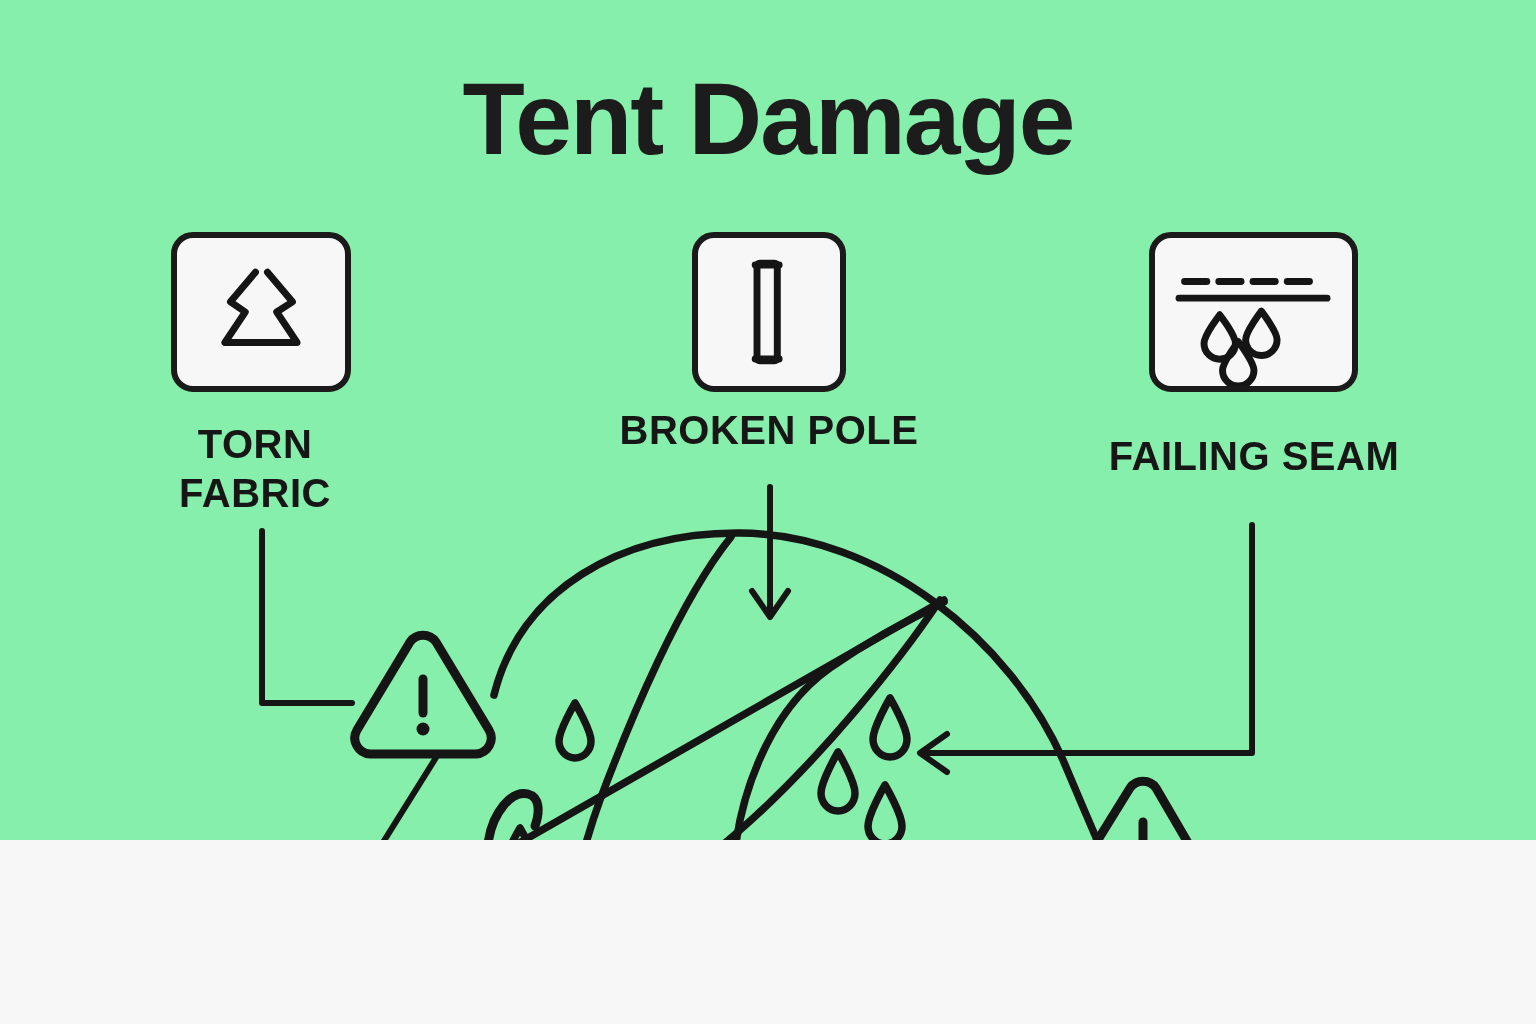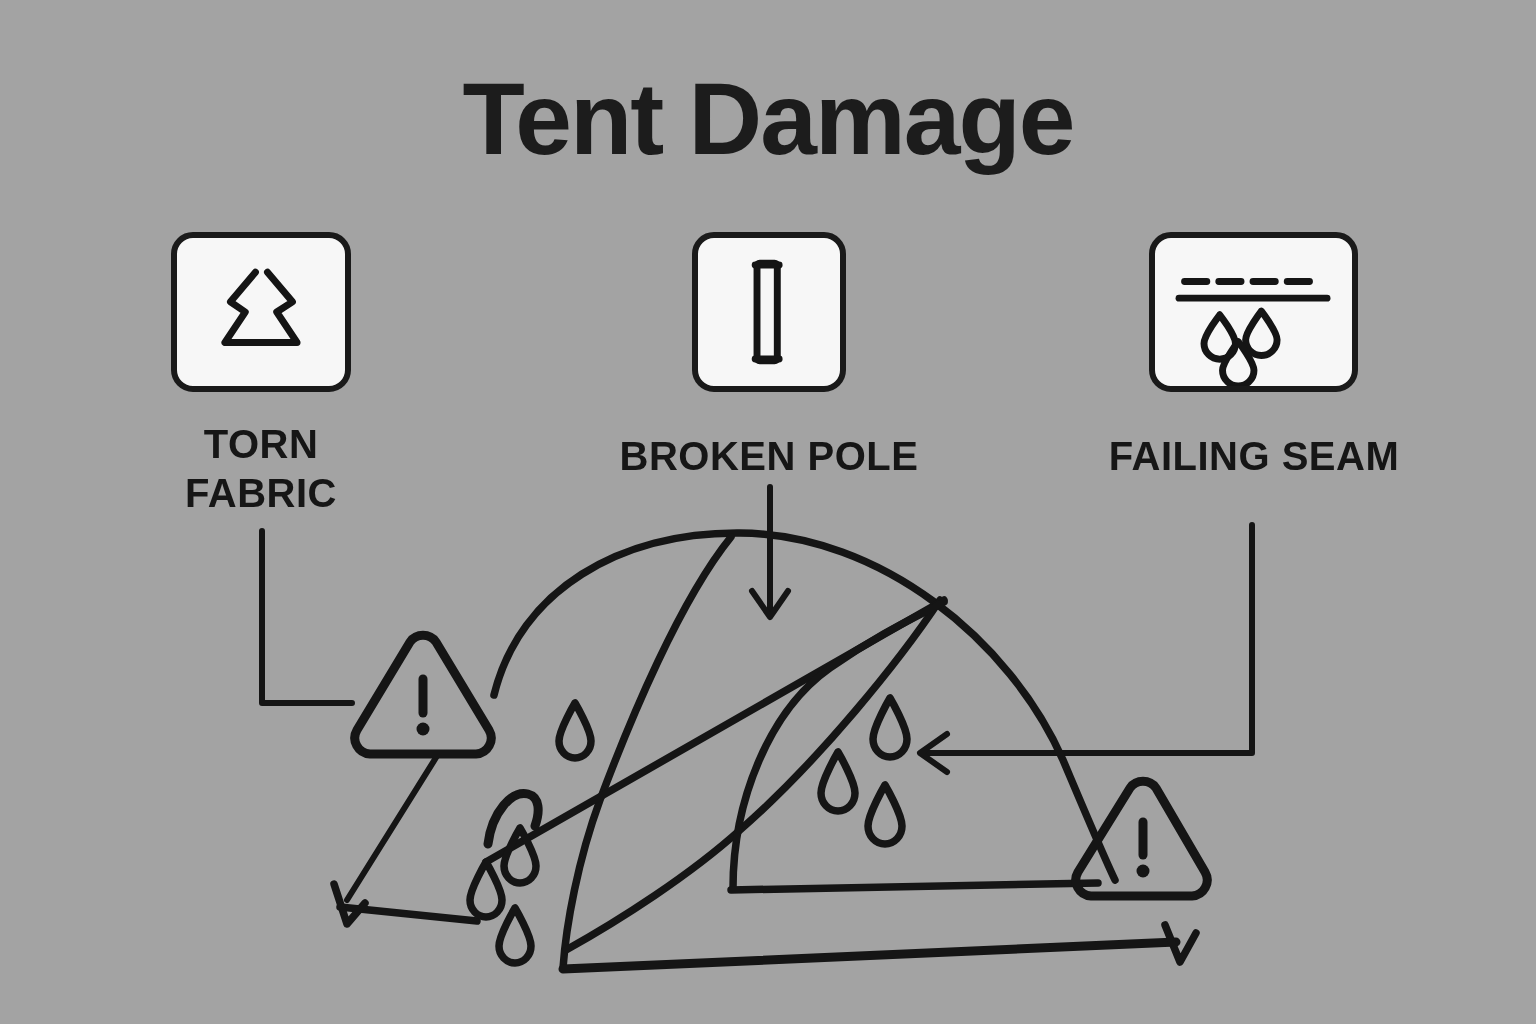--- a/index.html
+++ b/index.html
@@ -8,22 +8,22 @@
     padding: 0;
     background: #f7f7f7;
   }
   body {
     font-family: "Liberation Sans", sans-serif;
     -webkit-font-smoothing: antialiased;
   }
   #page {
     position: relative;
     width: 1536px;
-    height: 1024px;
-    background: #a3a3a3;
+    height: 840px;
+    background: #86efac;
     overflow: hidden;
   }
 
   
   #title {
     position: absolute;
     left: 0;
     top: 66px;
     width: 1536px;
     text-align: center;
@@ -55,22 +55,22 @@
     position: absolute;
     font-family: "Liberation Sans", sans-serif;
     font-weight: bold;
     font-size: 40px;
     line-height: 1.22;
     letter-spacing: 0.5px;
     color: #161616;
     text-align: center;
     white-space: pre-line;
   }
-  #label-torn { left: 121px; top: 420px; width: 280px; }
-  #label-pole { left: 599px; top: 432px; width: 340px; }
+  #label-torn { left: 115px; top: 420px; width: 280px; }
+  #label-pole { left: 599px; top: 406px; width: 340px; }
   #label-seam { left: 1104px; top: 420px; width: 300px; margin-top: 12px; }
 
   
   #scene {
     position: absolute;
     left: 0;
     top: 0;
     width: 1536px;
     height: 1024px;
     pointer-events: none;

